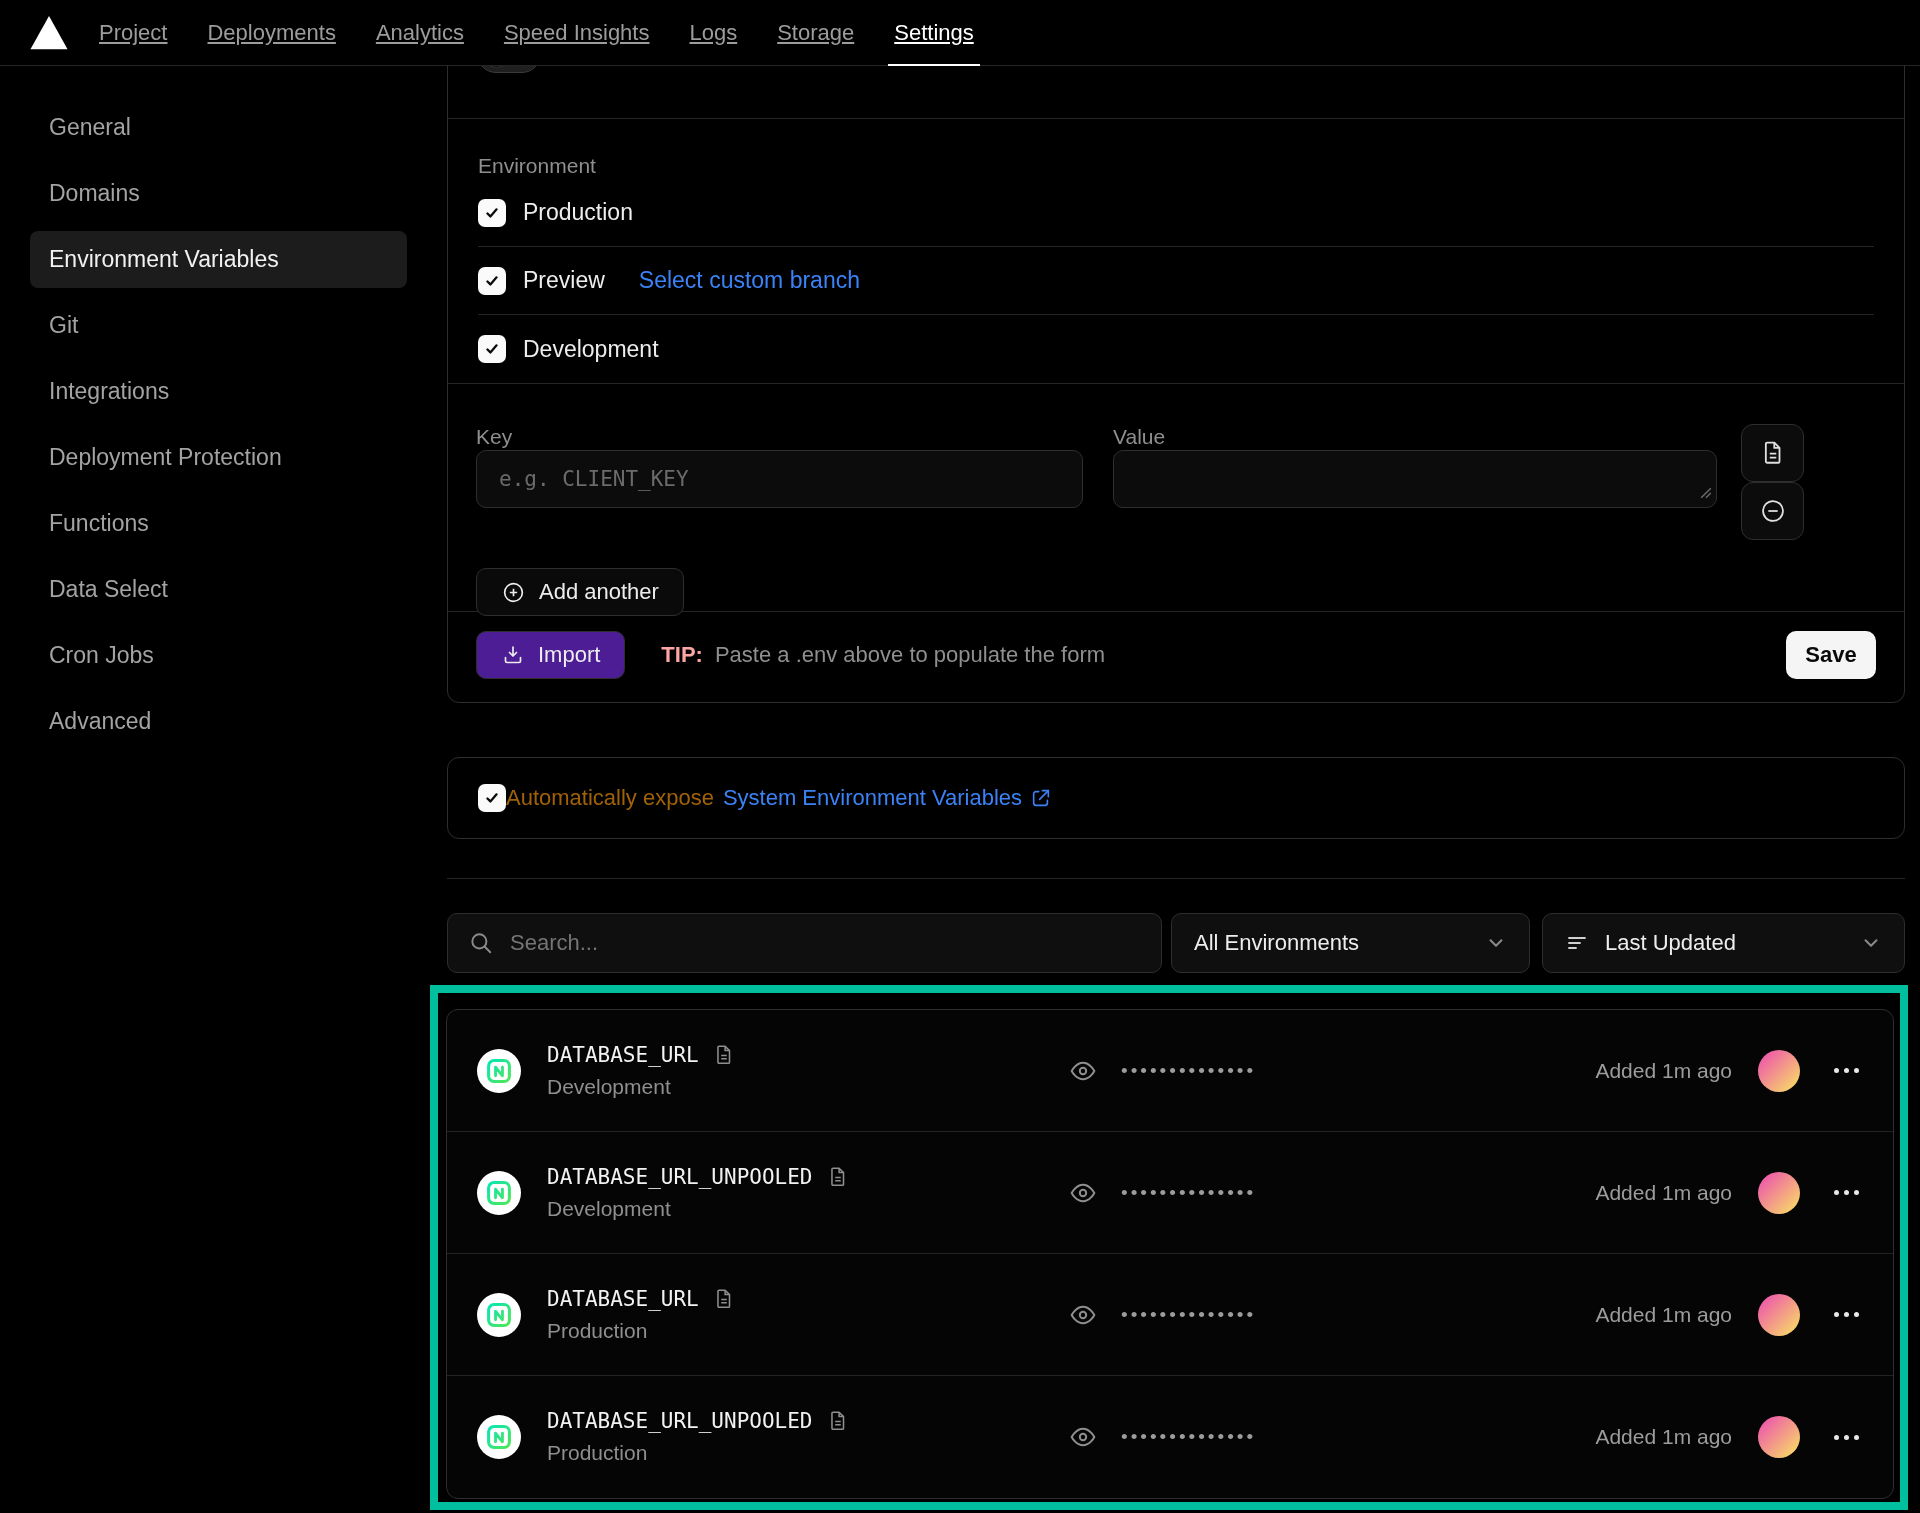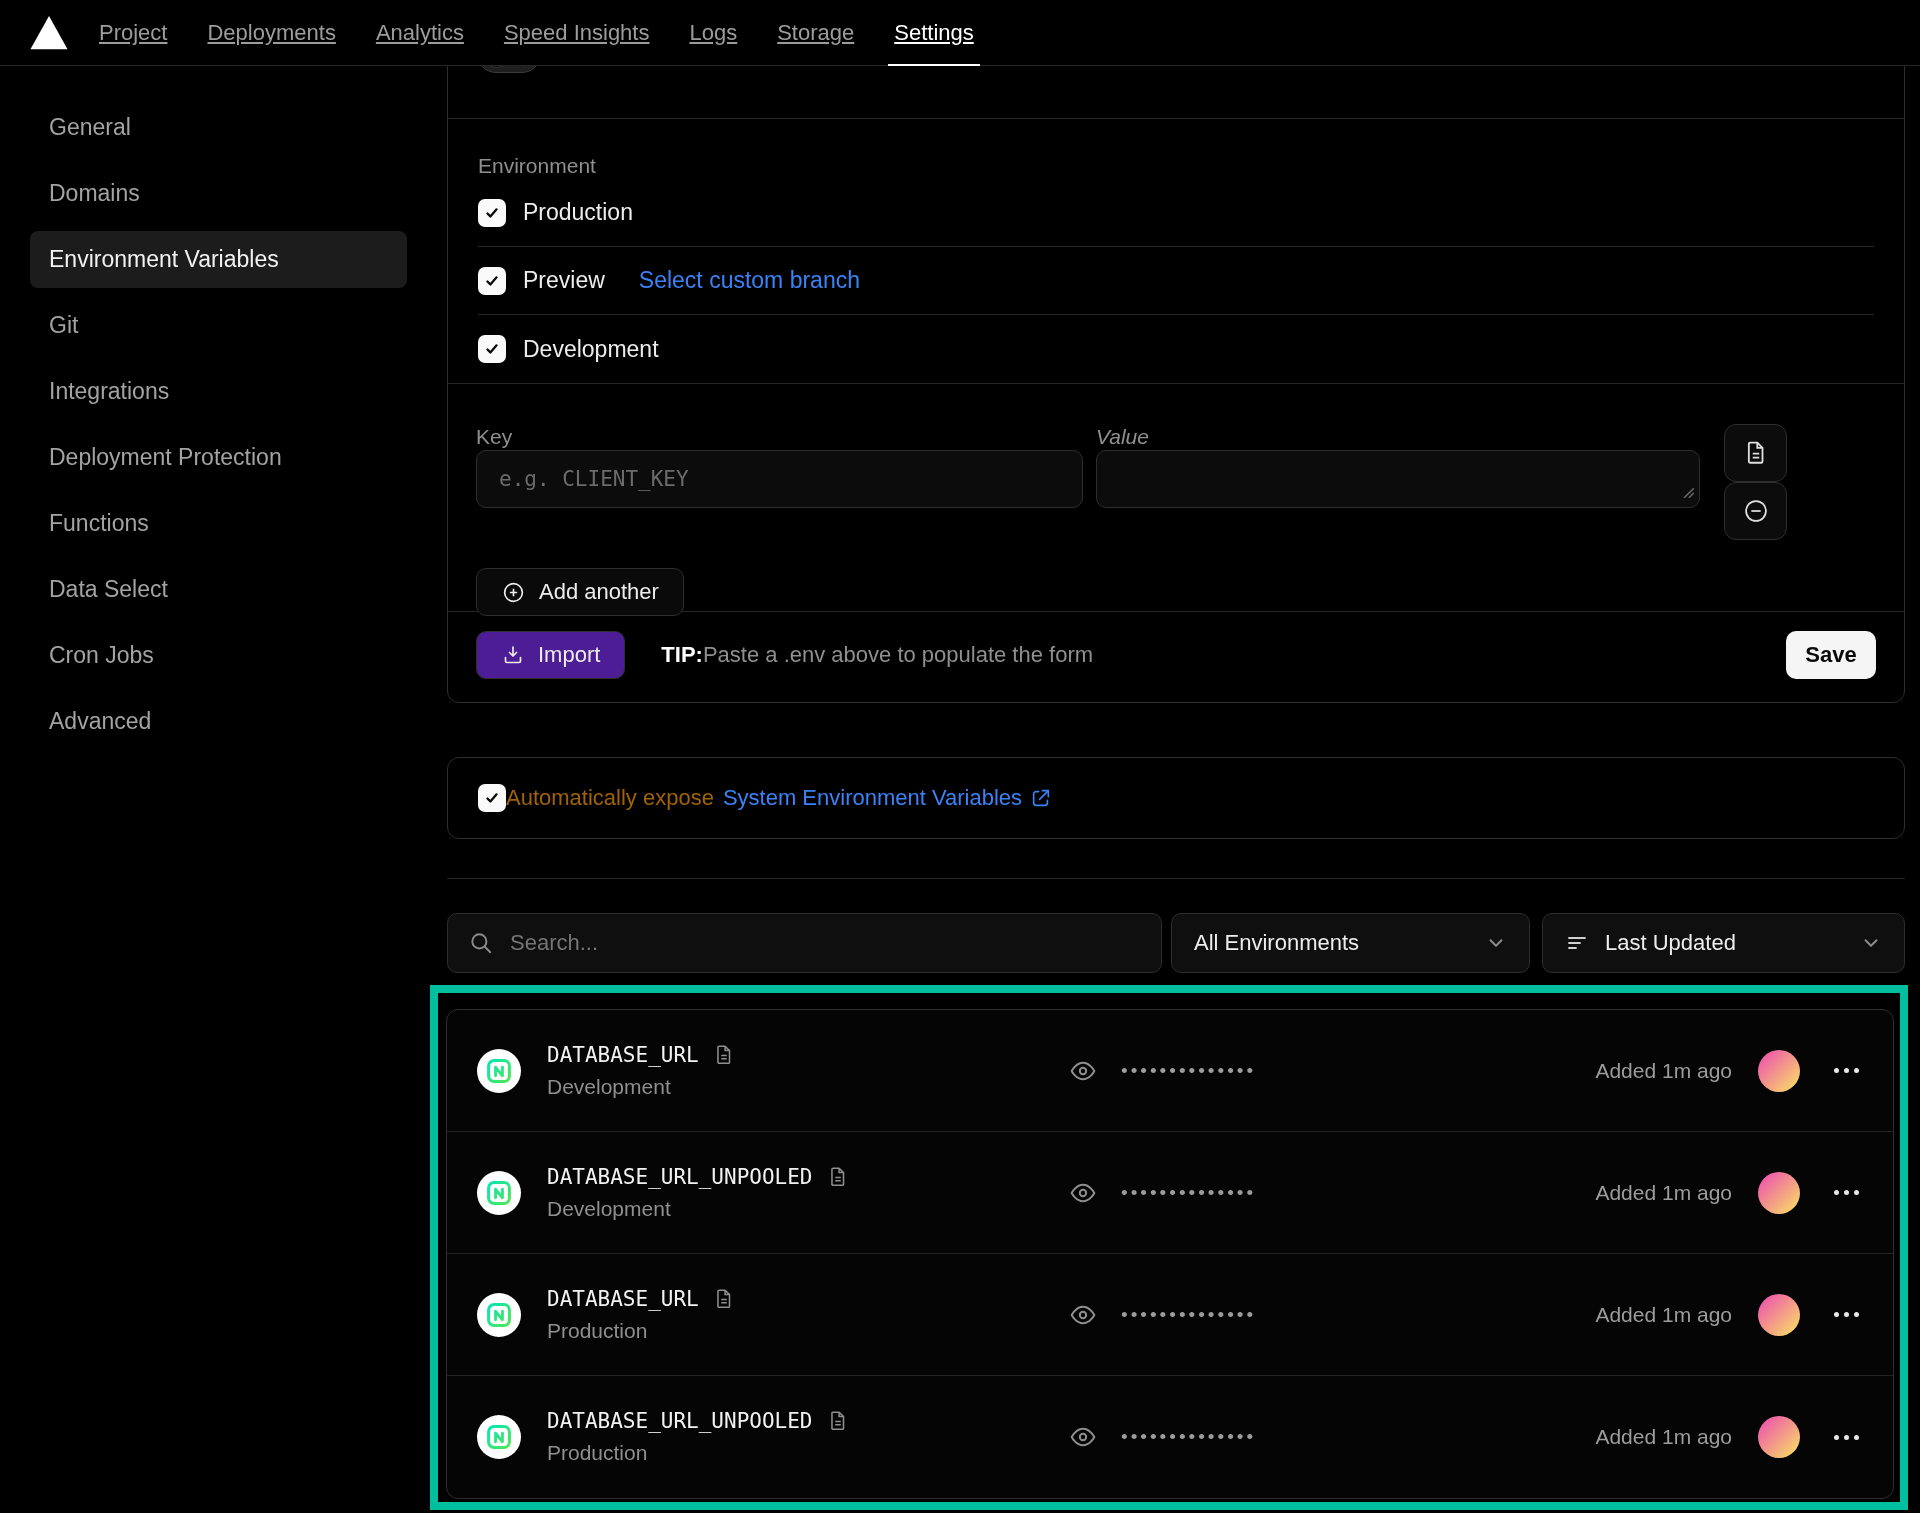--- a/index.html
+++ b/index.html
@@ -58,21 +58,21 @@
               display:flex; align-items:center; justify-content:center; margin-left:24px; cursor:pointer; flex:none; }
   .add-btn { margin-top:28px; height:48px; display:inline-flex; align-items:center; gap:13px; padding:0 24px;
              background:#0a0a0a; border:1px solid #2e2e2e; border-radius:10px; color:#ededed;
              font-size:22px; cursor:pointer; width:max-content; }
 
   .footer-row { height:85px; display:flex; align-items:center; padding:0 28px; }
   .import-btn { height:48px; display:inline-flex; align-items:center; gap:13px; padding:0 24px;
                 background:#4c1d95; border:1px solid #2e2e2e; border-radius:10px; color:#ededed;
                 font-size:22px; cursor:pointer; }
   .tip { margin-left:36px; font-size:22px; color:#8f8f8f; }
-  .tip b { color:#ffffff; font-weight:700; margin-right:0; }
+  .tip b { color:#fca5a5; font-weight:700; margin-right:12px; }
   .save-btn { margin-left:auto; width:90px; height:48px; background:#f5f5f5; color:#0a0a0a;
               border:none; border-radius:10px; font-size:22px; font-weight:600; display:flex;
               align-items:center; justify-content:center; cursor:pointer; }
 
   .expose-card { position:absolute; top:757px; left:0; width:1458px; height:82px; border:1px solid #2e2e2e;
                  border-radius:12px; display:flex; align-items:center; padding:0 30px; font-size:22px; }
   .expose-text { color:#a16207; }
   .expose-link { margin-left:9px; color:#3b82f6; cursor:pointer; display:inline-flex; align-items:center; gap:8px; }
 
   .hr-line { position:absolute; top:878px; left:0; width:1458px; height:1px; background:#262626; }
@@ -197,21 +197,21 @@
           <span class="check-label">Development</span>
         </div>
       </div>
 
       <div class="kv-section">
         <div class="kv-flex">
           <div class="kv-col" style="width:607px;">
             <div class="field-label">Key</div>
             <input class="text-input" type="text" placeholder="e.g. CLIENT_KEY" style="">
           </div>
-          <div class="kv-col" style="width:604px; margin-left:13px;font-style:italic;">
+          <div class="kv-col" style="width:604px; margin-left:30px;">
             <div class="field-label">Value</div>
             <div class="value-area">
               <span class="resize-corner">
                 <svg width="12" height="12" viewBox="0 0 10 10" fill="none" stroke="#6b6b6b" stroke-width="1.2">
                     <path d="M1 9L9 1M5 9L9 5"></path>
                   </svg>
               </span>
             </div>
           </div>
           <div class="kv-col" style="justify-content:flex-end;">

